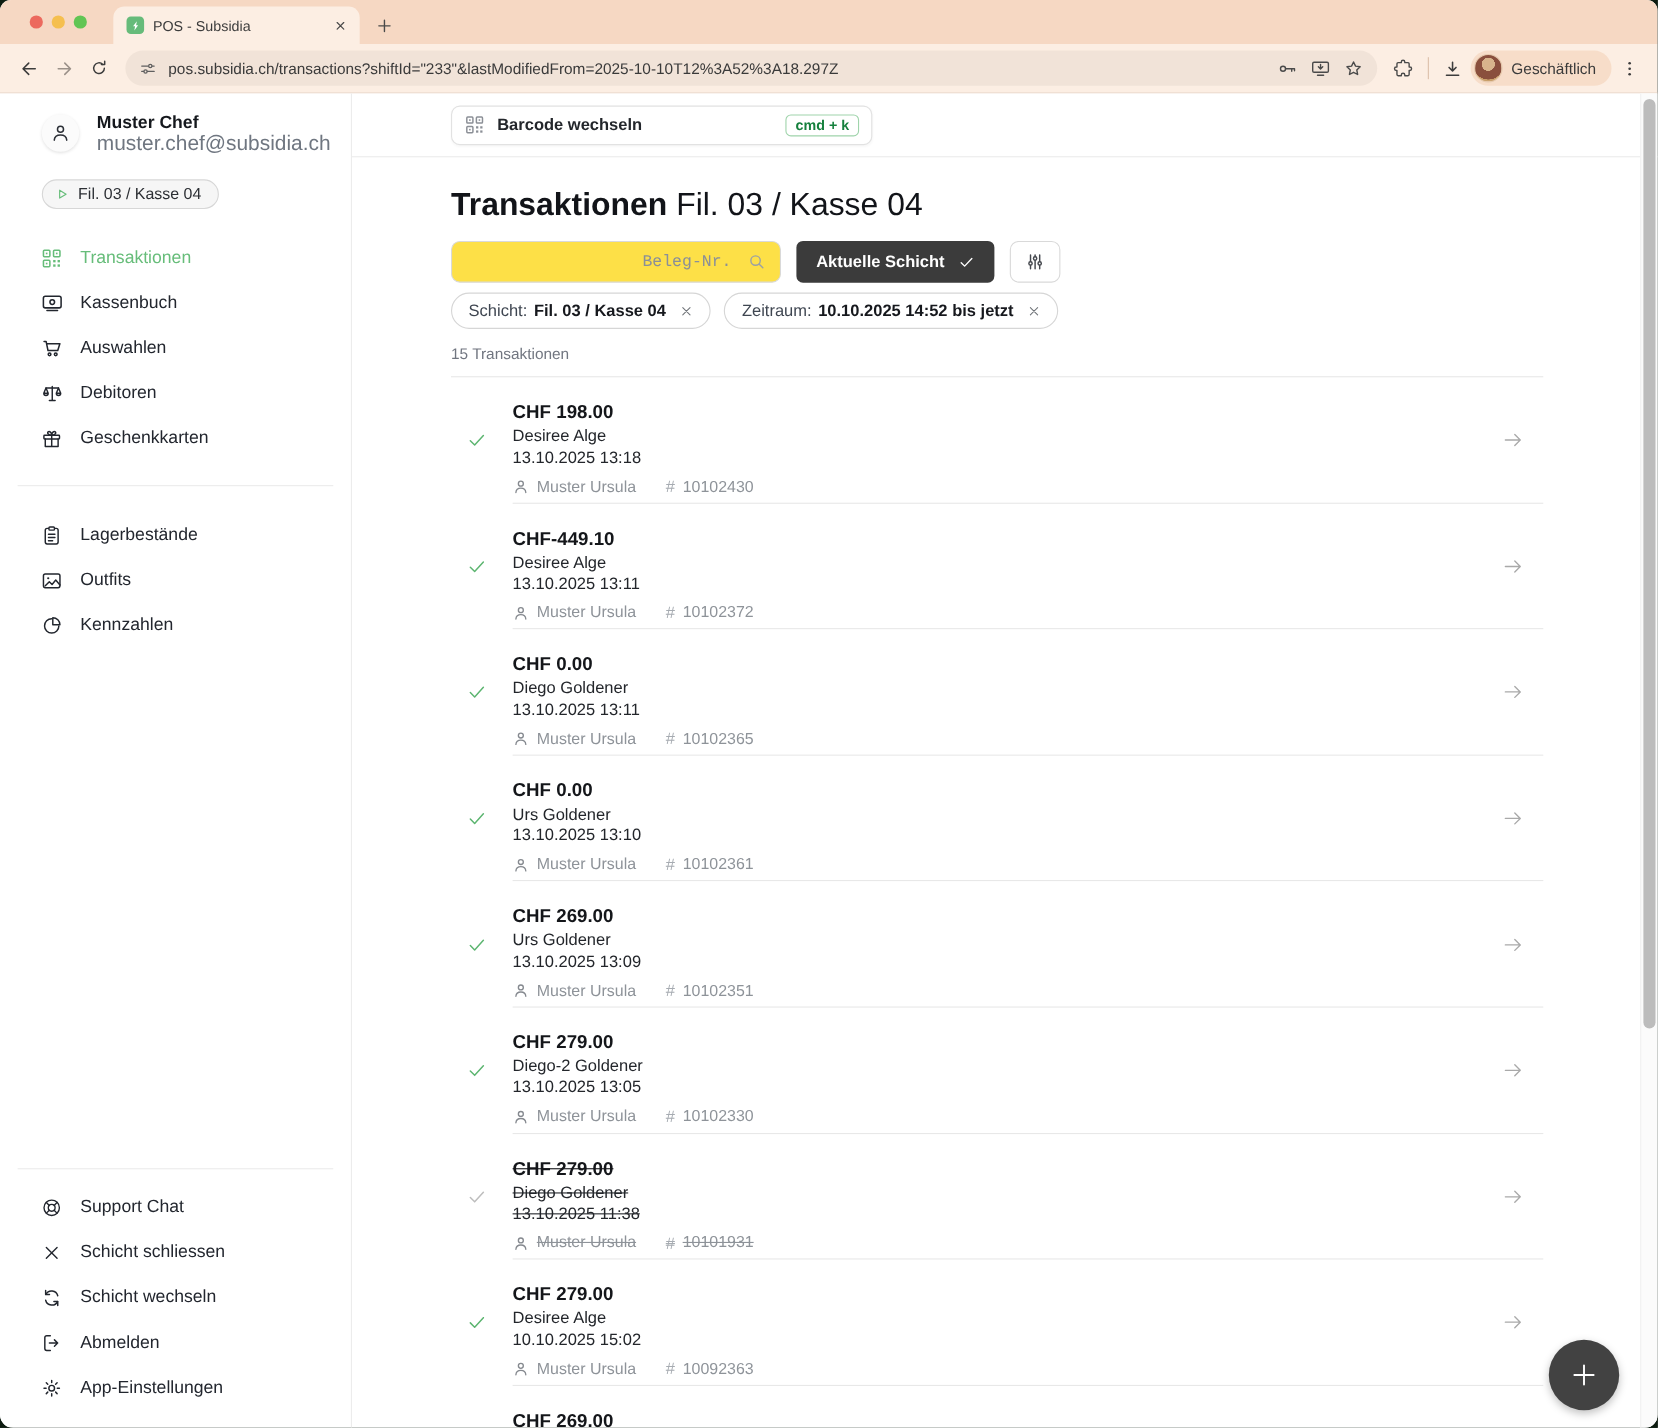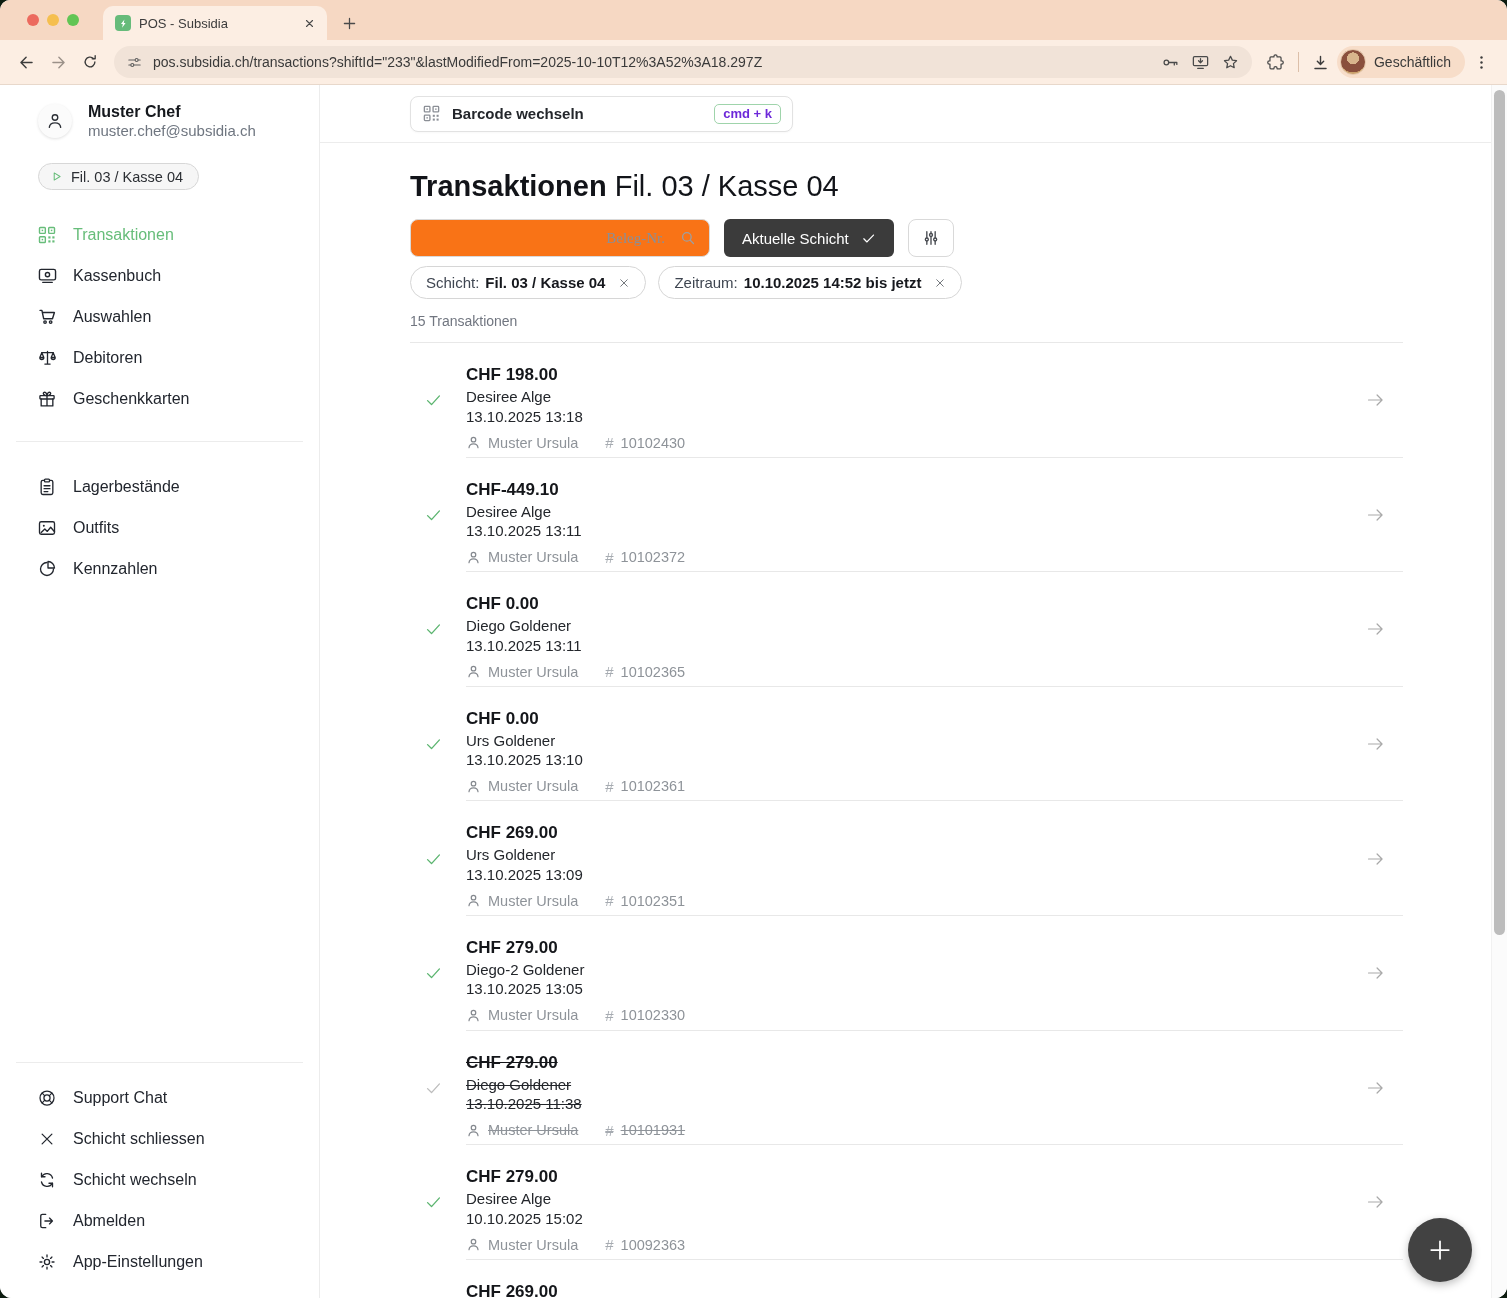--- a/index.html
+++ b/index.html
@@ -26,47 +26,47 @@
   .profile-label { font-size:14px; color:#3a3a3a; }
 
   
   .app { flex:1; display:flex; min-height:0; position:relative; background:#fff; }
 
   
   .sidebar { width:320px; flex-shrink:0; border-right:1px solid #ececec; display:flex; flex-direction:column; padding-top:16px; }
   .user-row { display:flex; align-items:center; gap:16px; margin-left:38px; height:40px; }
   .user-avatar { width:34px; height:34px; border-radius:50%; background:#fbfbfb; box-shadow:0 1px 3px rgba(0,0,0,.12); display:flex; align-items:center; justify-content:center; color:#2b2f36; }
   .user-name { font-size:16px; font-weight:700; color:#15181d; line-height:20px; }
-  .user-email { font-size:15px; color:#6f7680; line-height:18px; }
+  .user-email { font-size:19px; color:#6f7680; line-height:18px; }
   .shift-pill { margin:22px 0 0 38px; align-self:flex-start; height:27px; display:flex; align-items:center; gap:8px; padding:0 15px 0 11px; border:1px solid #d7d7d7; background:#f6f6f6; border-radius:14px; font-size:14.5px; color:#2c2f34; }
   .nav { margin-top:24px; }
   .nav-item { height:41px; display:flex; align-items:center; gap:15px; padding-left:36px; font-size:16px; color:#22262e; cursor:pointer; }
   .nav-item .nicon { width:22px; display:flex; justify-content:center; color:#22262e; }
   .nav-item.active, .nav-item.active .nicon { color:#67bd7a; }
   .side-div { border-top:1px solid #ececec; margin:22px 16px 0 16px; }
   .nav.second { margin-top:24px; }
   .side-footer { margin-top:auto; padding-bottom:16px; }
   .side-footer .side-div { margin-bottom:14px; }
 
   
   .main { flex:1; display:flex; flex-direction:column; min-width:0; position:relative; }
   .topbar { height:58px; border-bottom:1px solid #ececec; display:flex; align-items:center; flex-shrink:0; }
   .barcode-btn { margin-left:90px; width:383px; height:36px; border:1px solid #e2e2e2; border-radius:8px; background:#fff; display:flex; align-items:center; gap:11px; padding:0 11px; cursor:pointer; box-shadow:0 1px 2px rgba(0,0,0,.03); }
   .barcode-btn .blabel { font-size:15px; font-weight:700; color:#23262b; }
-  .kbd-badge { margin-left:auto; border:1.5px solid #9fd4ab; color:#6d28d9; border-radius:5px; font-size:13px; font-weight:700; padding:1px 8px 2px; }
+  .kbd-badge { margin-left:auto; border:1.5px solid #9fd4ab; color:#15803d; border-radius:5px; font-size:13px; font-weight:700; padding:1px 8px 2px; }
   .content { flex:1; padding:0 16px 0 90px; overflow:hidden; }
   .cwrap { width:993px; }
   .page-title { margin-top:25px; font-size:29px; color:#121419; line-height:36px; }
   .page-title b { font-weight:700; }
   .controls { margin-top:15px; display:flex; align-items:center; gap:12px; }
   .search-wrap { position:relative; width:300px; }
-  .search-input { width:300px; height:38px; border:1px solid #d9d9d9; border-radius:8px; font-size:15px; font-family:Liberation Serif, serif; padding:0 44px 0 12px; text-align:right; color:#23262b; outline:none; background:#f97316; }
+  .search-input { width:300px; height:38px; border:1px solid #d9d9d9; border-radius:8px; font-size:15px; font-family:Liberation Mono, monospace; padding:0 44px 0 12px; text-align:right; color:#23262b; outline:none; background:#fde047; }
   .search-input::placeholder { color:#8a8f98; }
   .search-icon { position:absolute; right:13px; top:10px; color:#9aa0a6; }
-  .dark-btn { height:38px; padding:0 18px; border-radius:6px; background:#3b3b3b; color:#fff; font-size:15px; font-weight:400; display:flex; align-items:center; gap:12px; border:none; cursor:pointer; margin-left:2px; }
+  .dark-btn { height:38px; padding:0 18px; border-radius:6px; background:#3b3b3b; color:#fff; font-size:15px; font-weight:700; display:flex; align-items:center; gap:12px; border:none; cursor:pointer; margin-left:2px; }
   .filter-btn { width:46px; height:38px; border:1px solid #d9d9d9; border-radius:8px; background:#fff; display:flex; align-items:center; justify-content:center; cursor:pointer; margin-left:2px; color:#45484e; }
   .chips { margin-top:9px; display:flex; gap:12px; }
   .chip { height:33px; border:1px solid #d6d6d6; border-radius:17px; display:flex; align-items:center; padding:0 15px; font-size:15px; color:#3f4651; background:#fff; }
   .chip .cv { font-weight:700; color:#16181d; margin-left:6px; }
   .chip .cx { margin-left:13px; color:#6f7378; display:flex; cursor:pointer; }
   .count { margin-top:14px; font-size:14px; color:#717680; }
   .txn-list { margin-top:13px; border-top:1px solid #e8e8e8; }
   .txn { height:114.6px; position:relative; }
   .txn::after { content:""; position:absolute; left:56px; right:0; bottom:0; border-bottom:1px solid #e8e8e8; }
   .txn-check { position:absolute; left:14px; top:50%; transform:translateY(-50%); color:#5cb570; }

